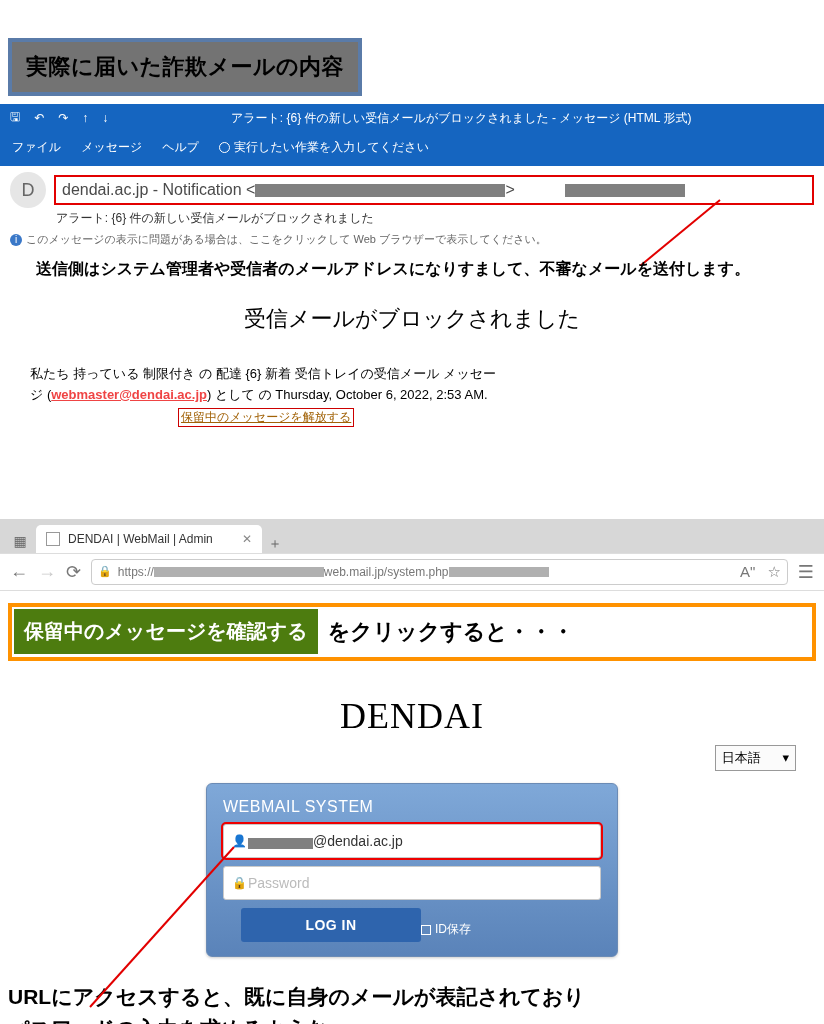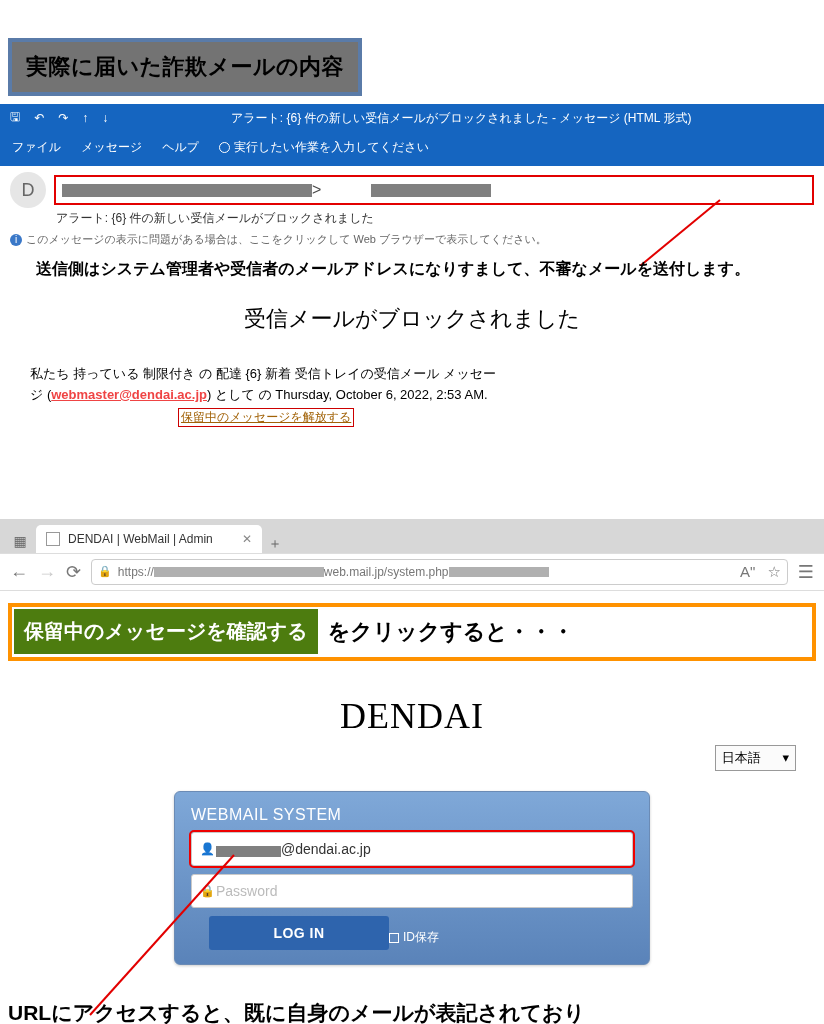--- a/index.html
+++ b/index.html
@@ -228,22 +228,22 @@
       border: 1px solid #999;
       background: #fbfbfb;
       padding: 3px 6px;
       font-size: 13px;
       position: absolute;
       right: 28px;
     }
     .lang-row { position: relative; height: 34px; padding-left: 16px; }
 
     .login-panel {
-      width: 476px;
-      margin: 12px auto;
+      width: 412px;
+      margin: 4px auto;
       border-radius: 6px;
       background: linear-gradient(#7fa8d8, #5a83b9);
       border: 1px solid #6b8bb5;
       padding: 14px 16px 14px 16px;
       box-shadow: 0 1px 3px rgba(0,0,0,0.2);
     }
     .panel-title {
       color: #fff;
       font-size: 16px;
       letter-spacing: 0.5px;
@@ -335,20 +335,21 @@
     </span>
   </div>
 </div>
 
 <div style="position:relative">
   <div class="sender-area">
     <div class="avatar">
       <span>D</span>
     </div>
     <div class="sender-box">
+      <span class="sender-text">dendai.ac.jp - Notification &lt;</span>
       <span class="bar-redact" style="width:250px;"></span>
       <span class="sender-text">&gt;</span>
       <span class="bar-redact" style="width:120px;margin-left:50px;"></span>
     </div>
   </div>
   <div class="subject-line">アラート: {6} 件の新しい受信メールがブロックされました</div>
   <div class="info-bar">
     <span class="info-i">i</span>
     <span>このメッセージの表示に問題がある場合は、ここをクリックして Web ブラウザーで表示してください。</span>
   </div>

